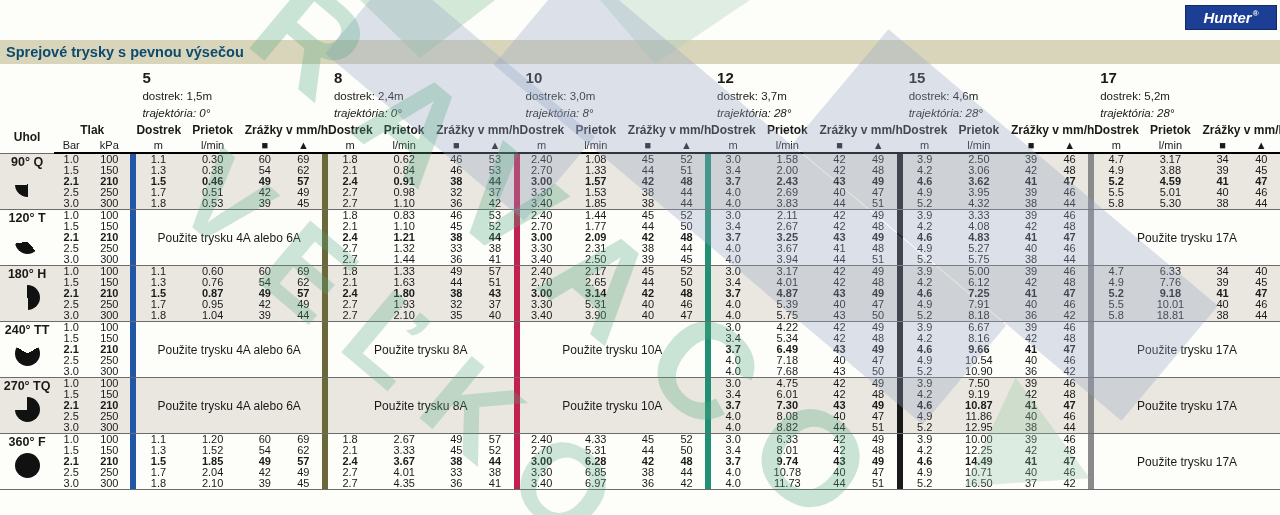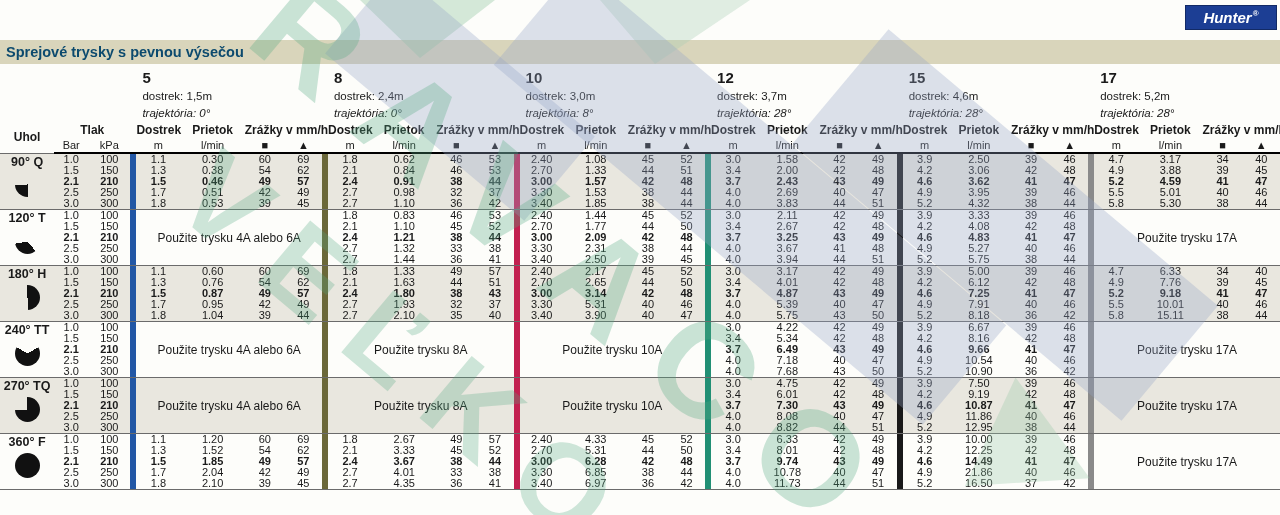--- a/index.html
+++ b/index.html
@@ -694,21 +694,21 @@
           <td>5.75</td>
           <td>43</td>
           <td>50</td>
           <td class="sep" style="background: rgb(25, 25, 25);"></td>
           <td>5.2</td>
           <td>8.18</td>
           <td>36</td>
           <td>42</td>
           <td class="sep" style="background: rgb(138, 138, 138);"></td>
           <td>5.8</td>
-          <td>15.11</td>
+          <td>18.81</td>
           <td>38</td>
           <td>44</td>
         </tr>
         <tr class="bstart">
           <td rowspan="5" class="uhol">
             <div class="angle-label">240° TT</div>
             <div class="pie pie240"></div>
           </td>
           <td>1.0</td>
           <td>100</td>
@@ -1014,21 +1014,21 @@
           <td>6.85</td>
           <td>38</td>
           <td>44</td>
           <td class="sep" style="background: rgb(33, 143, 116);"></td>
           <td>4.0</td>
           <td>10.78</td>
           <td>40</td>
           <td>47</td>
           <td class="sep" style="background: rgb(25, 25, 25);"></td>
           <td>4.9</td>
-          <td>21.86</td>
+          <td>10.71</td>
           <td>40</td>
           <td>46</td>
           <td class="sep" style="background: rgb(138, 138, 138);"></td>
         </tr>
         <tr class="">
           <td>3.0</td>
           <td>300</td>
           <td class="sep" style="background: rgb(34, 87, 165);"></td>
           <td>1.8</td>
           <td>2.10</td>

